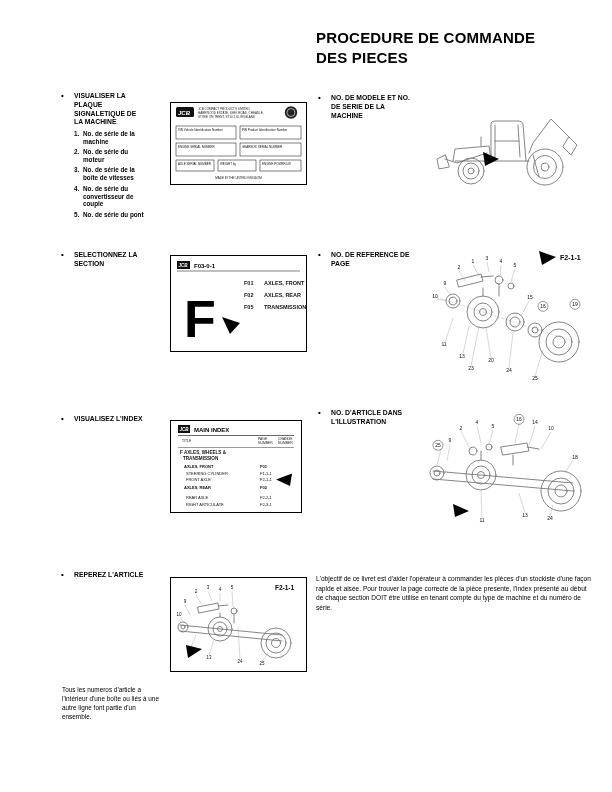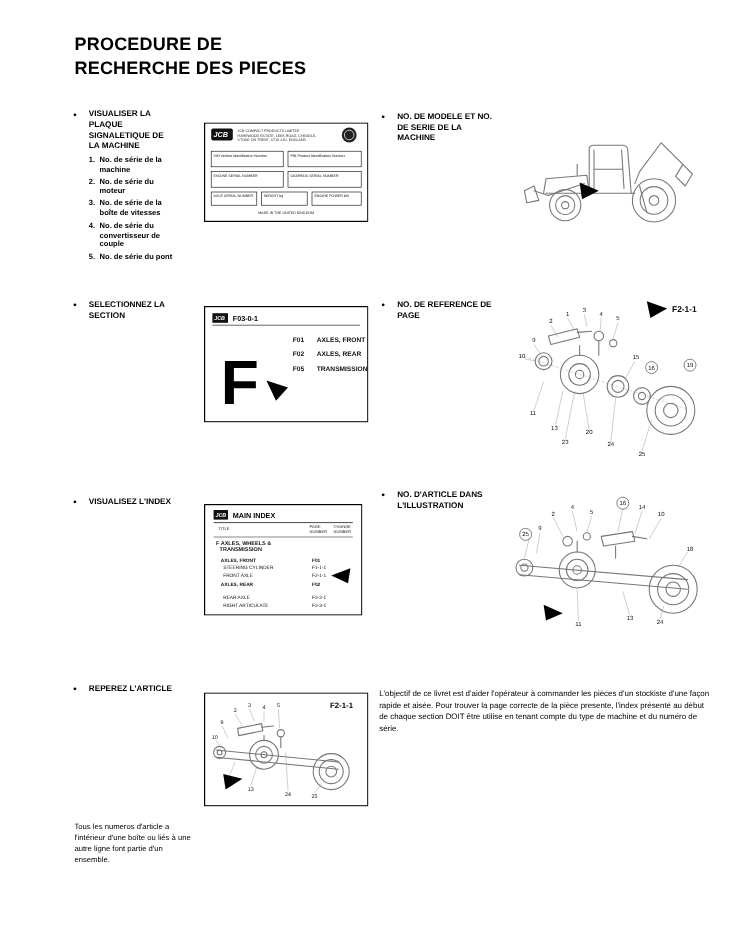--- a/index.html
+++ b/index.html
@@ -32,22 +32,22 @@
   .leader { stroke:#999; stroke-width:0.4; }
   .callout { font-size:5px; fill:#111; text-anchor:middle; }
   .callout-sm { font-size:4.5px; fill:#111; text-anchor:middle; }
   .ccircle { stroke:#333; stroke-width:0.5; fill:none; }
 </style>
 </head>
 <body>
 
 <div class="page">
 
-  <div class="title" style="left:62px;top:28px">PROCEDURE DE
-RECHERCHE DES PIECES</div>
+  <div class="title" style="left:316px;top:28px">PROCEDURE DE COMMANDE
+DES PIECES</div>
 
   <div class="step" style="left:74px;top:92px;width:64px">
     <span>VISUALISER LA PLAQUE SIGNALETIQUE DE LA MACHINE</span>
   </div>
   <ol class="numlist" style="left:74px;top:130px;width:72px">
     <li>
         <span class="n">1.</span>
         <span>No. de série de la machine</span>
       </li>
     <li>

